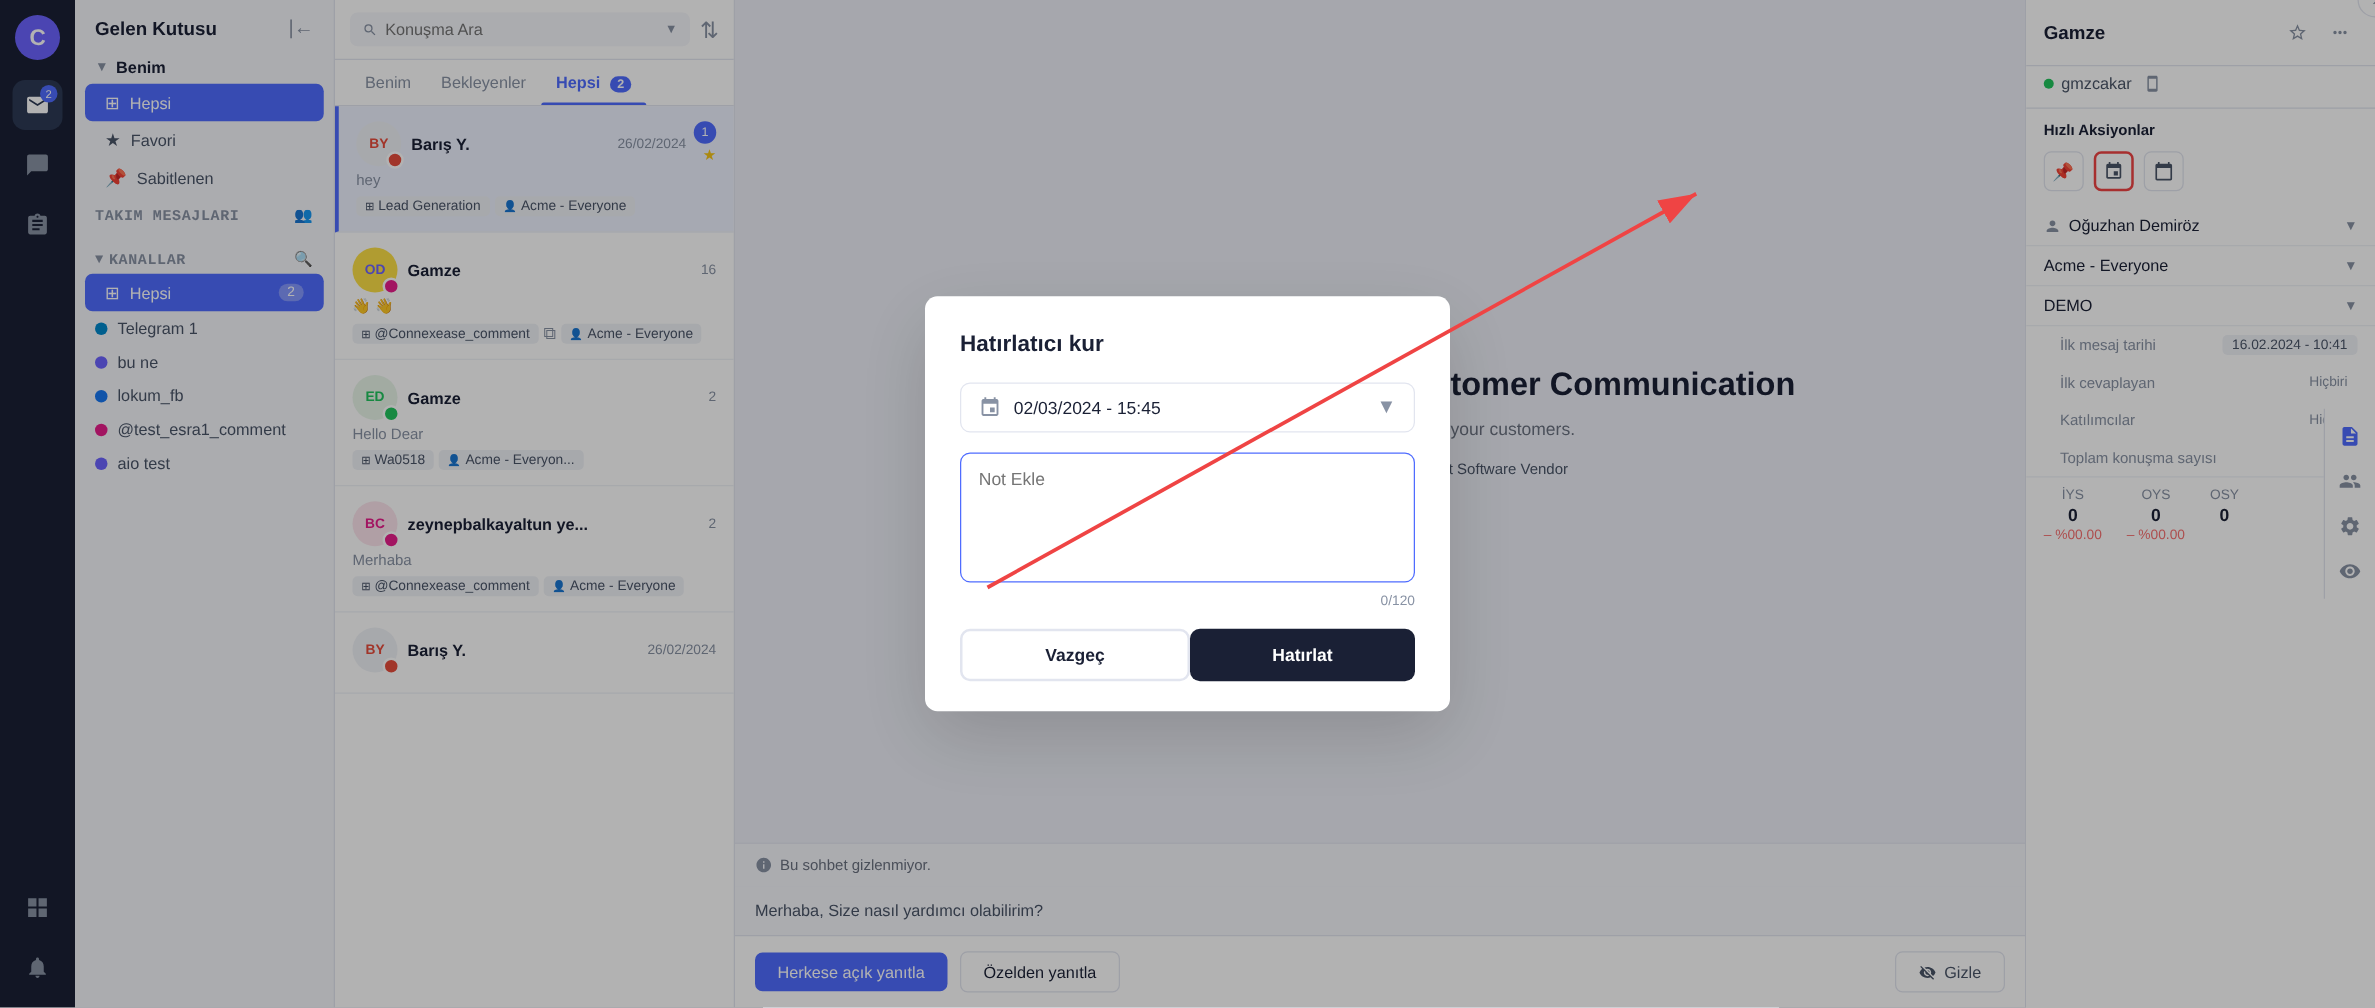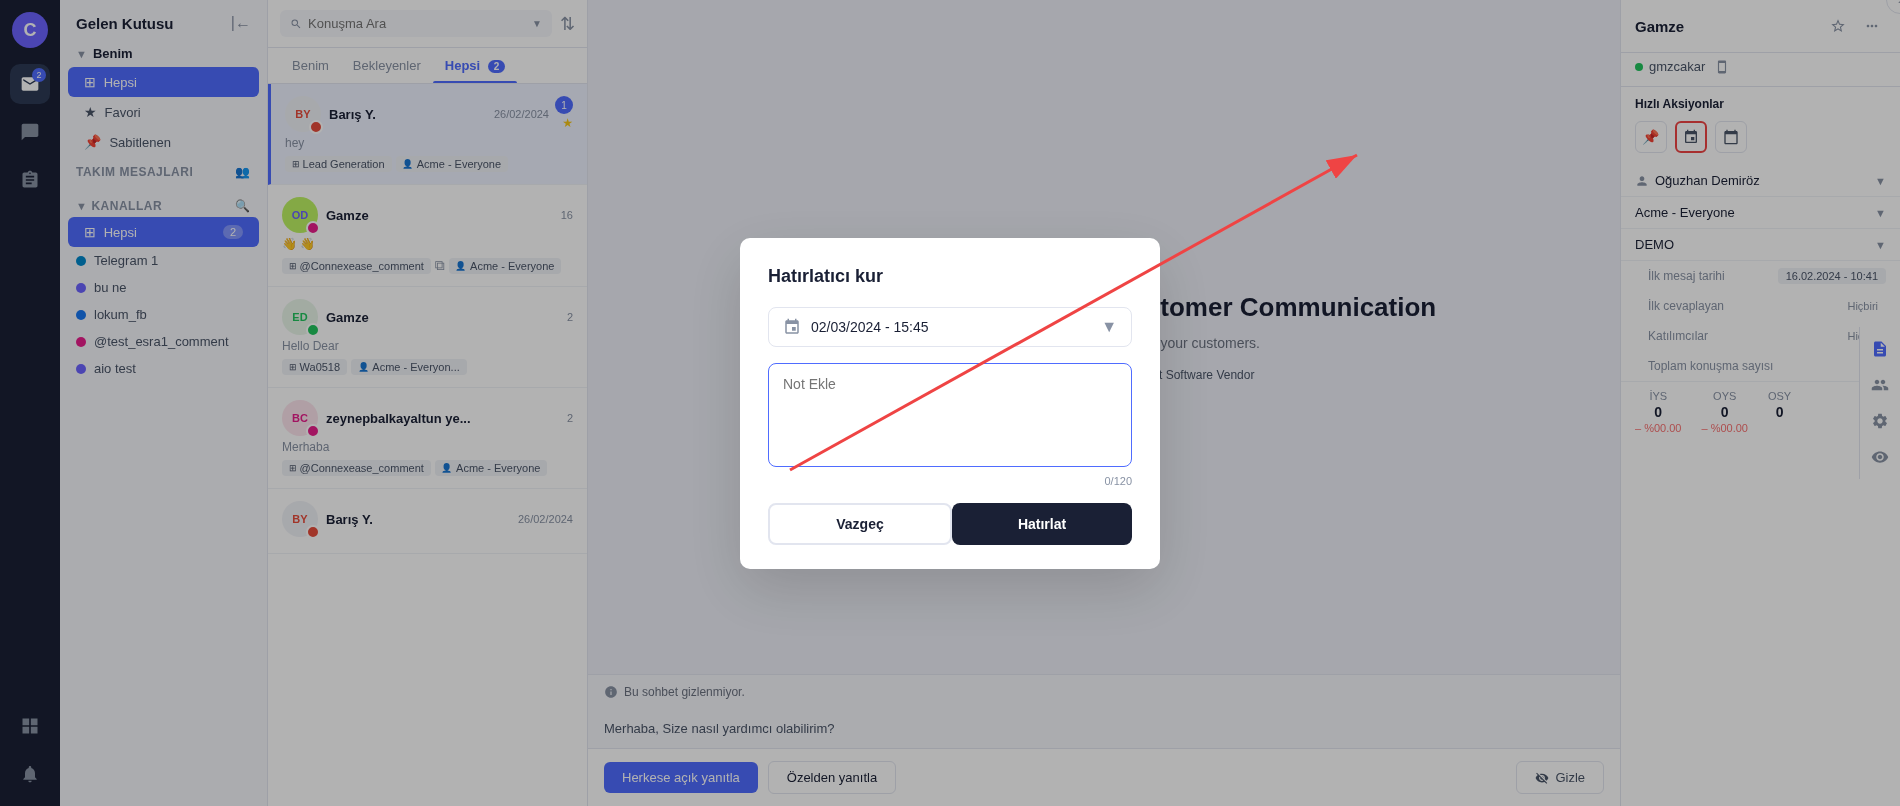--- a/index.html
+++ b/index.html
@@ -106,21 +106,21 @@
       padding: 1px 7px;
       font-size: 11px;
     }
     .nav-item.active .count { background: rgba(255,255,255,0.3); }
     .subsection {
       padding: 8px 16px 4px;
       display: flex;
       align-items: center;
       justify-content: space-between;
     }
-    .subsection span { font-size: 12px; font-weight: 600; color: #8892a4; text-transform: uppercase; letter-spacing: 0.5px; }
+    .subsection span { font-size: 12px; font-weight: 600; color: #8892a4; text-transform: uppercase; letter-spacing: 0.5px; font-family: Liberation Mono, monospace; }
     .channel-item {
       padding: 6px 16px;
       display: flex;
       align-items: center;
       gap: 8px;
       cursor: pointer;
       color: #4a5568;
       font-size: 13px;
     }
     .channel-dot {
@@ -639,21 +639,21 @@
         <span class="tag-icon">👤</span>
         Acme - Everyone
       </span>
     </div>
     <span class="unread-badge">1</span>
     <span class="star-badge">★</span>
   </div>
 
   <div class="conv-item">
     <div class="conv-item-header">
-      <div class="conv-avatar" style="background:#bef264">
+      <div class="conv-avatar" style="background:#fde047">
         <span style="font-size:11px;color:#6c63ff">OD</span>
         <span class="channel-badge" style="background:#e91e8c"></span>
       </div>
       <span class="conv-name">Gamze</span>
       <span class="conv-time">16</span>
     </div>
     <div class="conv-preview">👋 👋</div>
     <div class="conv-tags">
       <span class="conv-tag">
         <span class="tag-icon">⊞</span>

